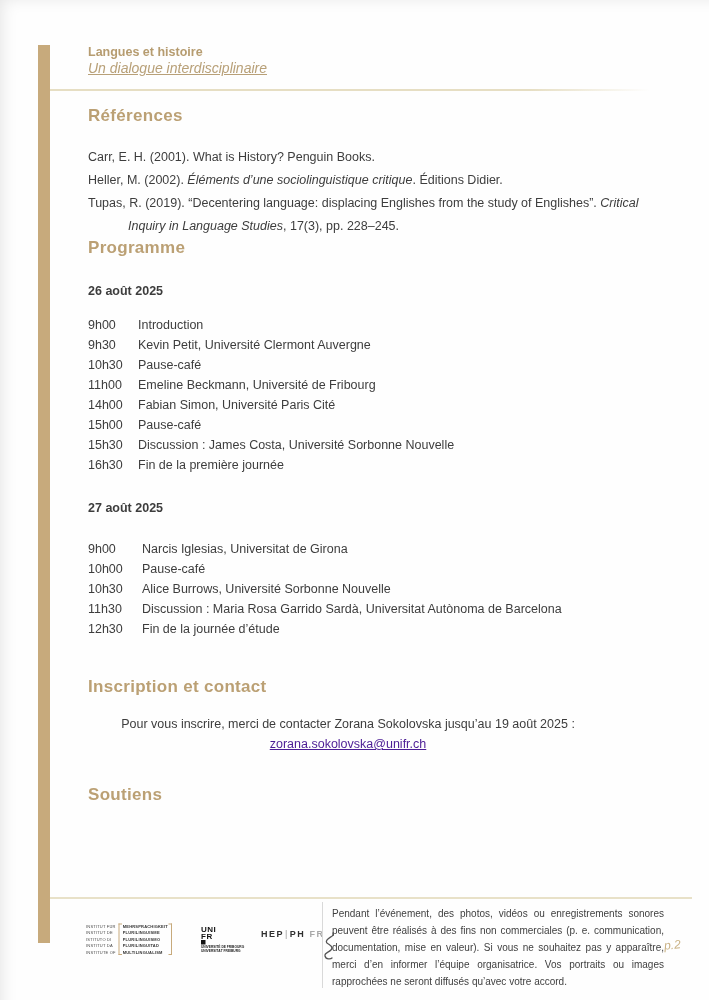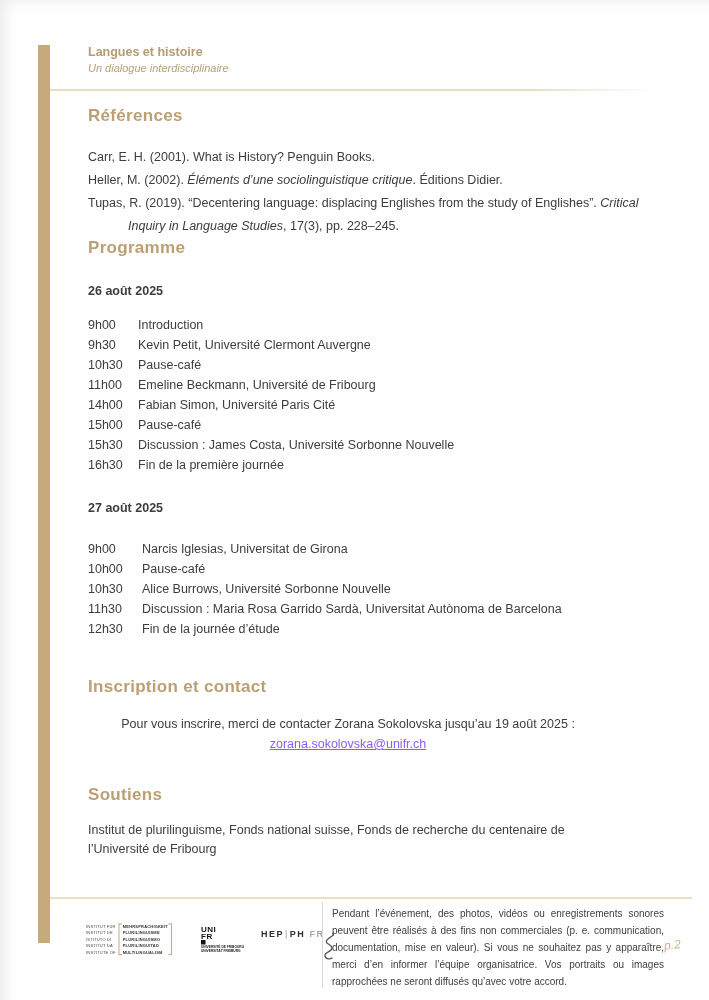--- a/index.html
+++ b/index.html
@@ -6,41 +6,41 @@
   .page{
     position:relative;width:709px;height:1000px;background:#fefefe;
     font-family:"Liberation Sans",sans-serif;color:#3d3d3d;overflow:hidden;
     box-shadow:inset 14px 10px 16px -12px rgba(0,0,0,0.10);
   }
   
   .accent-bar{position:absolute;left:38px;top:45px;width:12px;height:898px;background:#c7aa7c;}
   
   .doc-header{position:absolute;left:88px;top:44px;}
   .doc-title{font-size:12.5px;font-weight:bold;color:#b69c70;line-height:16px;}
-  .doc-subtitle{font-size:11px;font-style:italic;color:#b8a078;line-height:16px;}
+  .doc-subtitle{font-size:14px;font-style:italic;color:#b8a078;line-height:16px;text-decoration:underline;}
   .rule{position:absolute;height:2px;background:#e8e1c8;}
   .header-rule{left:50px;top:89px;width:600px;background:linear-gradient(to right,#e6dec3 80%,rgba(230,222,195,0));}
   .footer-rule{left:50px;top:897px;width:642px;}
   
   .content{position:absolute;left:88px;top:100px;width:552px;font-size:12.5px;}
   h2{font-size:17px;font-weight:bold;color:#bba074;margin:0;line-height:20px;letter-spacing:0.3px;}
   .h-refs{margin-top:6px;}
   .refs{margin-top:20px;}
   .ref{margin:0;line-height:23px;padding-left:40px;text-indent:-40px;}
   .h-prog{}
   .date{font-weight:bold;line-height:20px;margin-top:23px;}
   .sched{margin-top:14px;}
   .sched.day2{margin-top:21px;}
   .sched-row{display:flex;line-height:20px;justify-content:center;}
   .sched-time{width:50px;flex:none;}
   .day2 .sched-time{width:54px;}
   .sched-label{flex:1;}
   .h-insc{margin-top:38px;}
   .insc-text{margin-top:17px;line-height:20px;max-width:520px;text-align:center;}
-  .email-link{color:#8b5cf6;text-decoration:underline;line-height:20px;display:inline-block;}
+  .email-link{color:#4c1d95;text-decoration:underline;line-height:20px;display:inline-block;}
   .h-sout{margin-top:31px;}
   .sout-text{margin-top:16px;line-height:19px;max-width:478px;}
   
   .footer-divider{position:absolute;left:322px;top:902px;width:1px;height:86px;background:#d9d9d9;}
   .footer-notice{position:absolute;left:332px;top:905px;width:332px;font-size:10px;line-height:17px;text-align:justify;color:#3f3f3f;}
   .page-number{position:absolute;left:664px;top:938px;font-size:12px;font-style:italic;color:#c9b183;transform:rotate(-6deg);}
   
   .logo-inst-wrap{position:absolute;left:86px;top:923px;width:100px;height:36px;}
   .logo-inst{display:flex;gap:6px;transform:scale(0.5);transform-origin:0 0;width:210px;}
   .inst-left div{font-size:8px;line-height:13px;color:#4a4a4a;letter-spacing:0.4px;white-space:nowrap;}
@@ -147,21 +147,20 @@
         </div>
     </div>
 
     <h2 class="h-insc">Inscription et contact</h2>
     <div class="insc-text">
       <div>Pour vous inscrire, merci de contacter Zorana Sokolovska jusqu’au 19 août 2025 :</div>
       <a href="#" class="email-link">zorana.sokolovska@unifr.ch</a>
     </div>
 
     <h2 class="h-sout">Soutiens</h2>
-    <div class="sout-text">Institut de plurilinguisme, Fonds national suisse, Fonds de recherche du centenaire de l’Université de Fribourg</div>
 
   </div>
 
   <div class="rule footer-rule"></div>
 
   <div class="logo-inst-wrap">
     <div class="logo-inst">
       <div class="inst-left">
         <div>INSTITUT FÜR</div>
         <div>INSTITUT DE</div>

